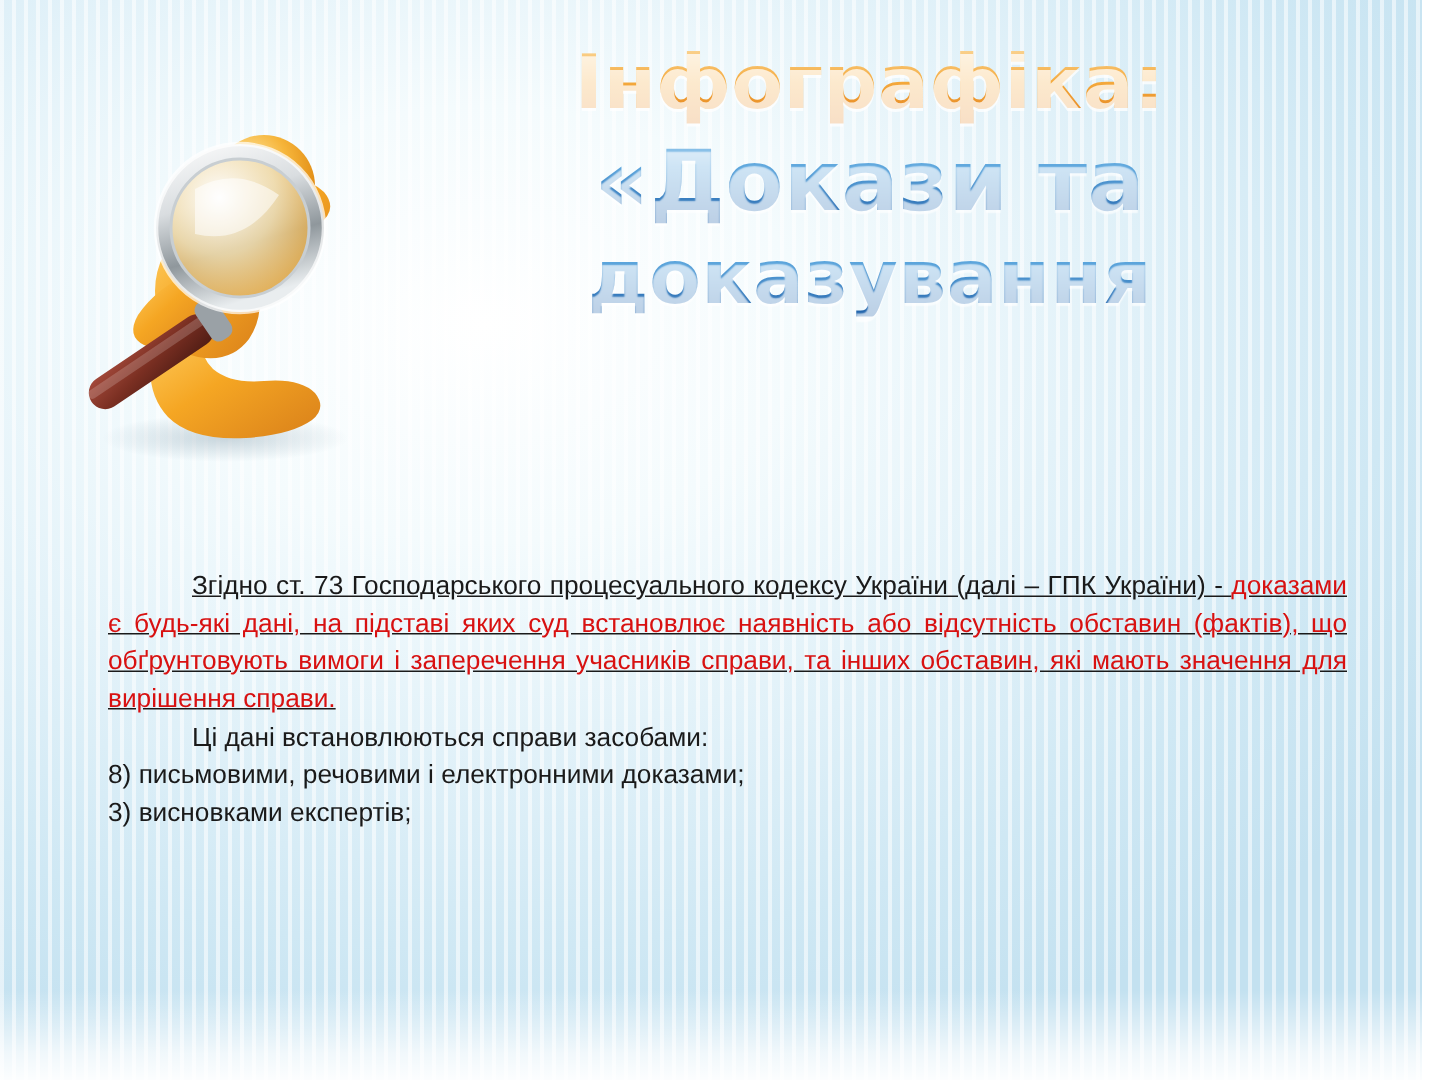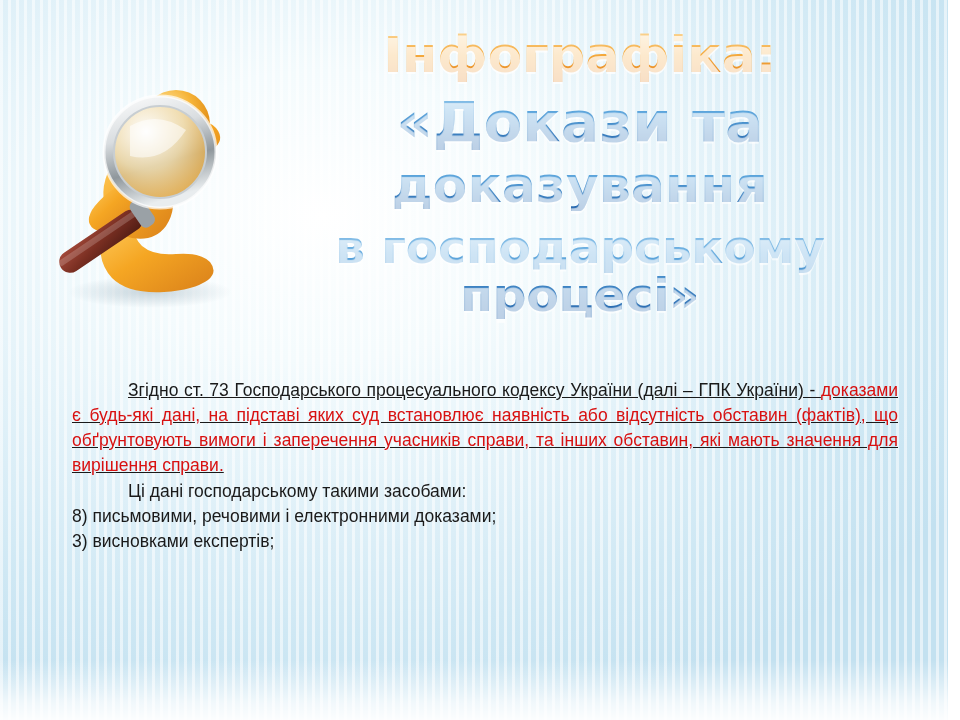--- a/index.html
+++ b/index.html
@@ -182,23 +182,22 @@
         <path d="M-30 -26 q28 -16 56 4 q-22 34 -56 26 z" fill="#ffffff" opacity="0.55"></path>
         <circle cx="0" cy="0" r="56" fill="none" stroke="#ffffff" stroke-width="3" opacity="0.7"></circle>
       </g>
     </svg>
   </div>
 
   <div class="title-block">
     <div class="title-line l1">Інфографіка:</div>
     <div class="title-line l2">«Докази та</div>
     <div class="title-line l3">доказування</div>
-    <div class="title-line l4">в господарському процесі»</div>
   </div>
 
   <div class="body-text">
     <p class="para-justify"><span>Згідно ст.  73 Господарського процесуального кодексу України (далі – ГПК України) - </span><span class="red">доказами є будь-які дані, на підставі яких суд встановлює наявність або відсутність обставин (фактів), що обґрунтовують вимоги і заперечення учасників справи, та інших обставин, які мають значення для вирішення справи.</span></p>
-    <p class="para-indent">Ці дані господарському такими засобами:</p>
+    <p class="para-indent">Ці дані встановлюються справи засобами:</p>
     <p class="list-line">8) письмовими, речовими і електронними доказами;</p>
     <p class="list-line">3) висновками експертів;</p>
   </div>
 
 </div>
 
 </body></html>

